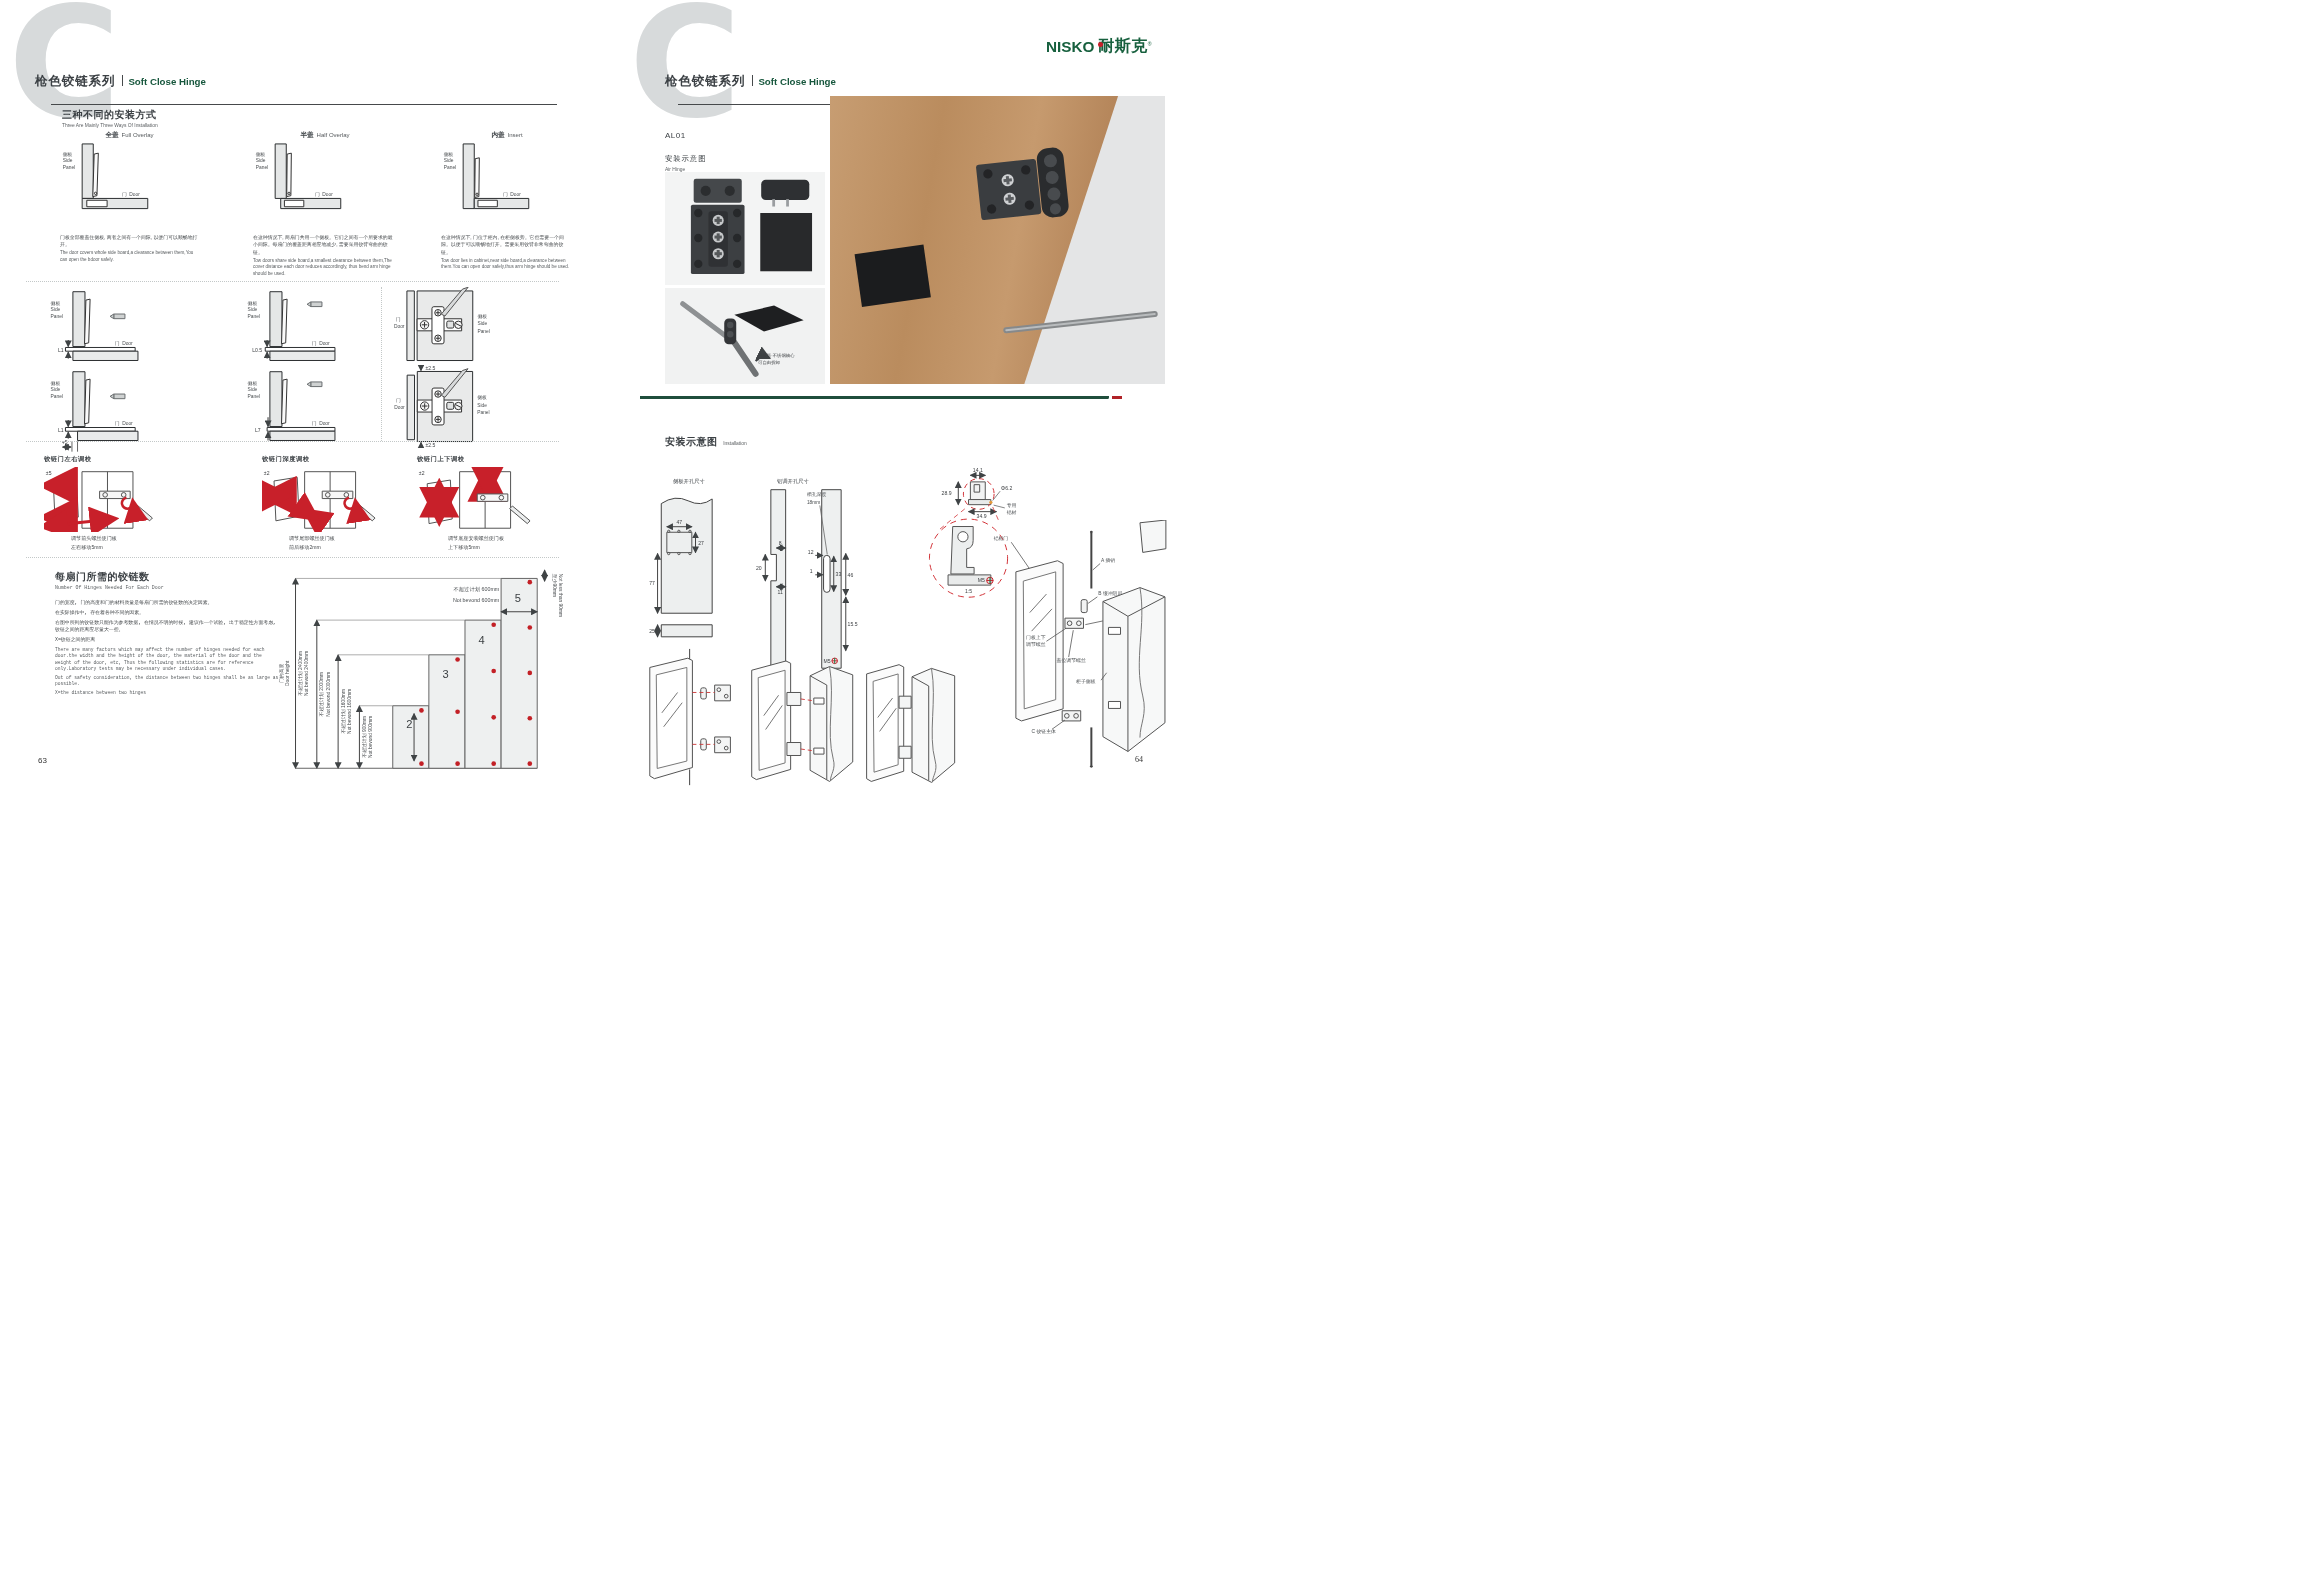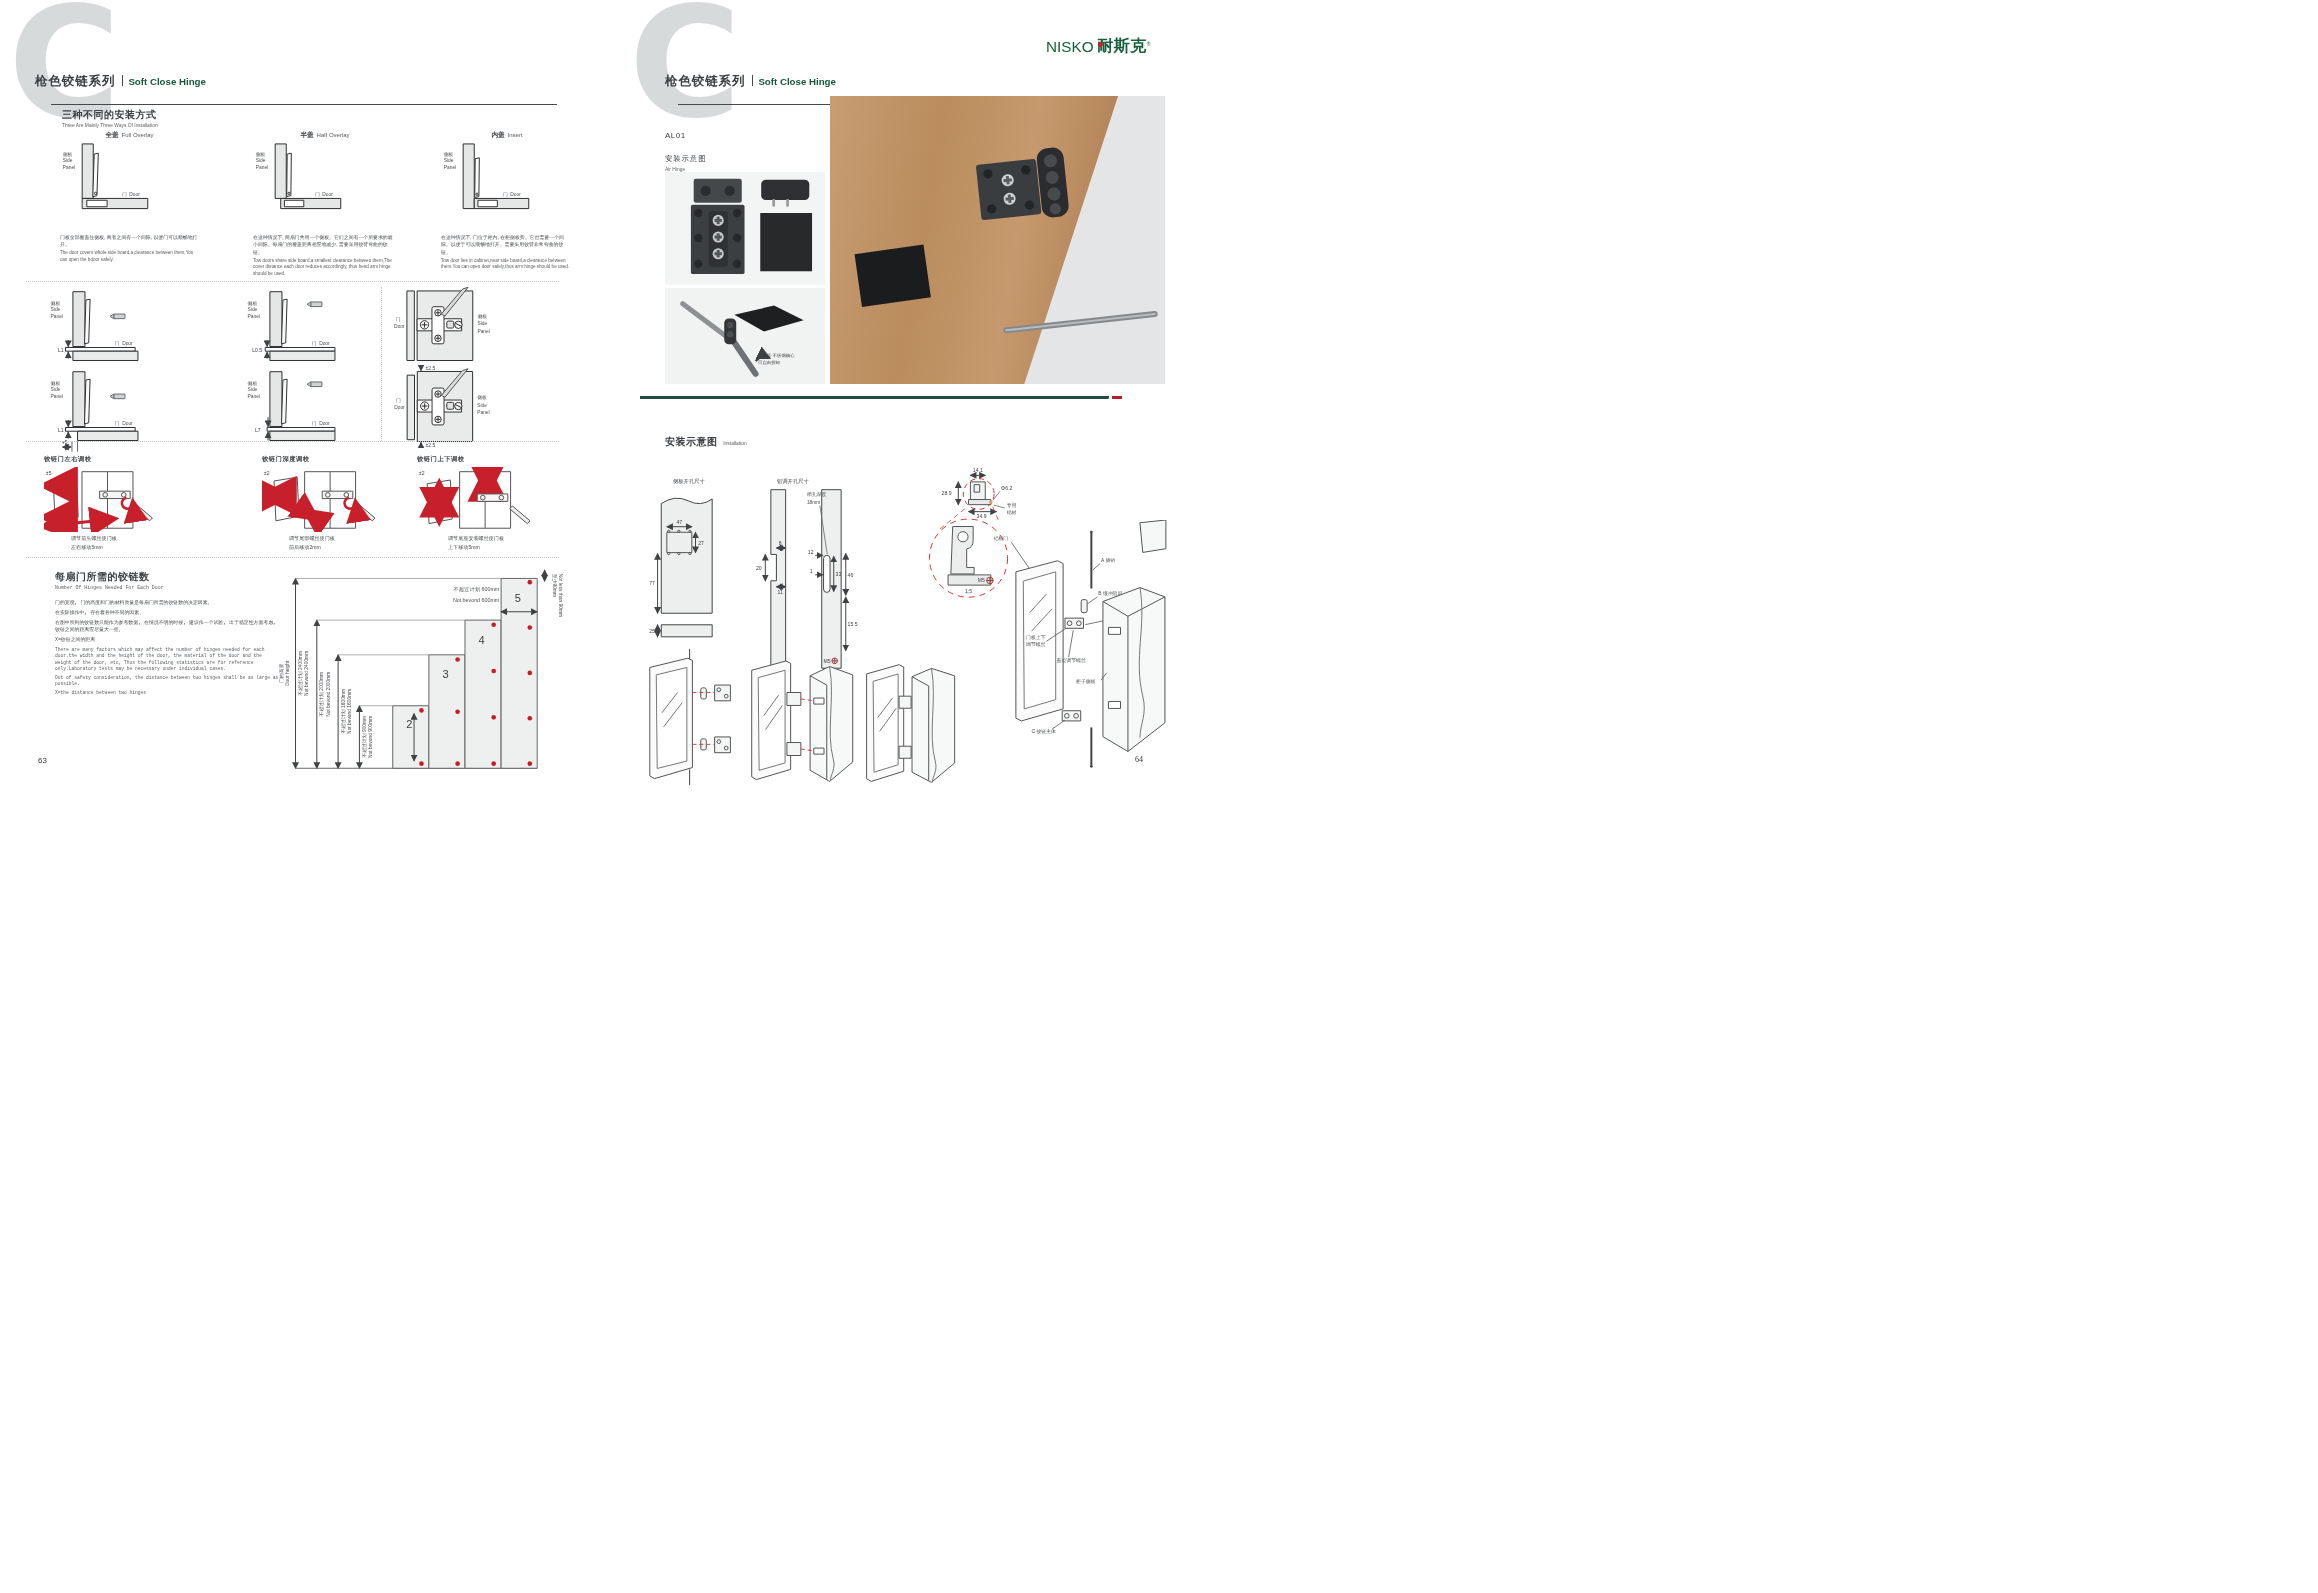--- a/index.html
+++ b/index.html
@@ -34,21 +34,21 @@
   .wood{position:absolute;overflow:hidden;background:#e4e5e6;}
   .woodface{position:absolute;left:0;top:0;width:100%;height:100%;
     background:linear-gradient(100deg,#c79d72 0%,#ba8c5e 30%,#c69a6e 55%,#b08055 80%,#c0946a 100%);
     clip-path:polygon(0 0,86% 0,58% 100%,0 100%);}
   .gbar{position:absolute;background:#1f4e3c;}
   .gbar-red{position:absolute;background:#b02228;}
   .gbar-gap{position:absolute;background:#fff;transform:skewX(-22deg);}
   .anno{position:absolute;font-size:4.4px;line-height:1.5;color:#3a3d40;}
   .note-label{position:absolute;font-size:5.3px;color:#3c4145;}
   .logo{position:absolute;white-space:nowrap;color:#17603e;}
-  .logo .lat{font-size:15.3px;font-weight:normal;letter-spacing:0px;position:relative;}
+  .logo .lat{font-size:15.3px;font-weight:bold;letter-spacing:0px;position:relative;}
   .logo .cn{font-size:16px;font-weight:bold;margin-left:3.7px;letter-spacing:0.5px;vertical-align:1.4px;}
   .logo .reg{font-size:5.1px;vertical-align:6.5px;}
   .logo .dot{position:absolute;width:4.6px;height:4.6px;border-radius:50%;background:#c8202a;left:52px;top:6px;}
   svg text{font-family:"Liberation Sans",sans-serif;fill:#3a3d40;}
   svg .dim{font-size:11px;}
   svg .lbl{font-size:10.5px;fill:#4a4e51;}
   svg .big{font-size:24px;fill:#3c4043;}
   svg line,svg path,svg rect,svg polygon,svg polyline,svg circle{vector-effect:non-scaling-stroke;}
 </style>
 </head>

